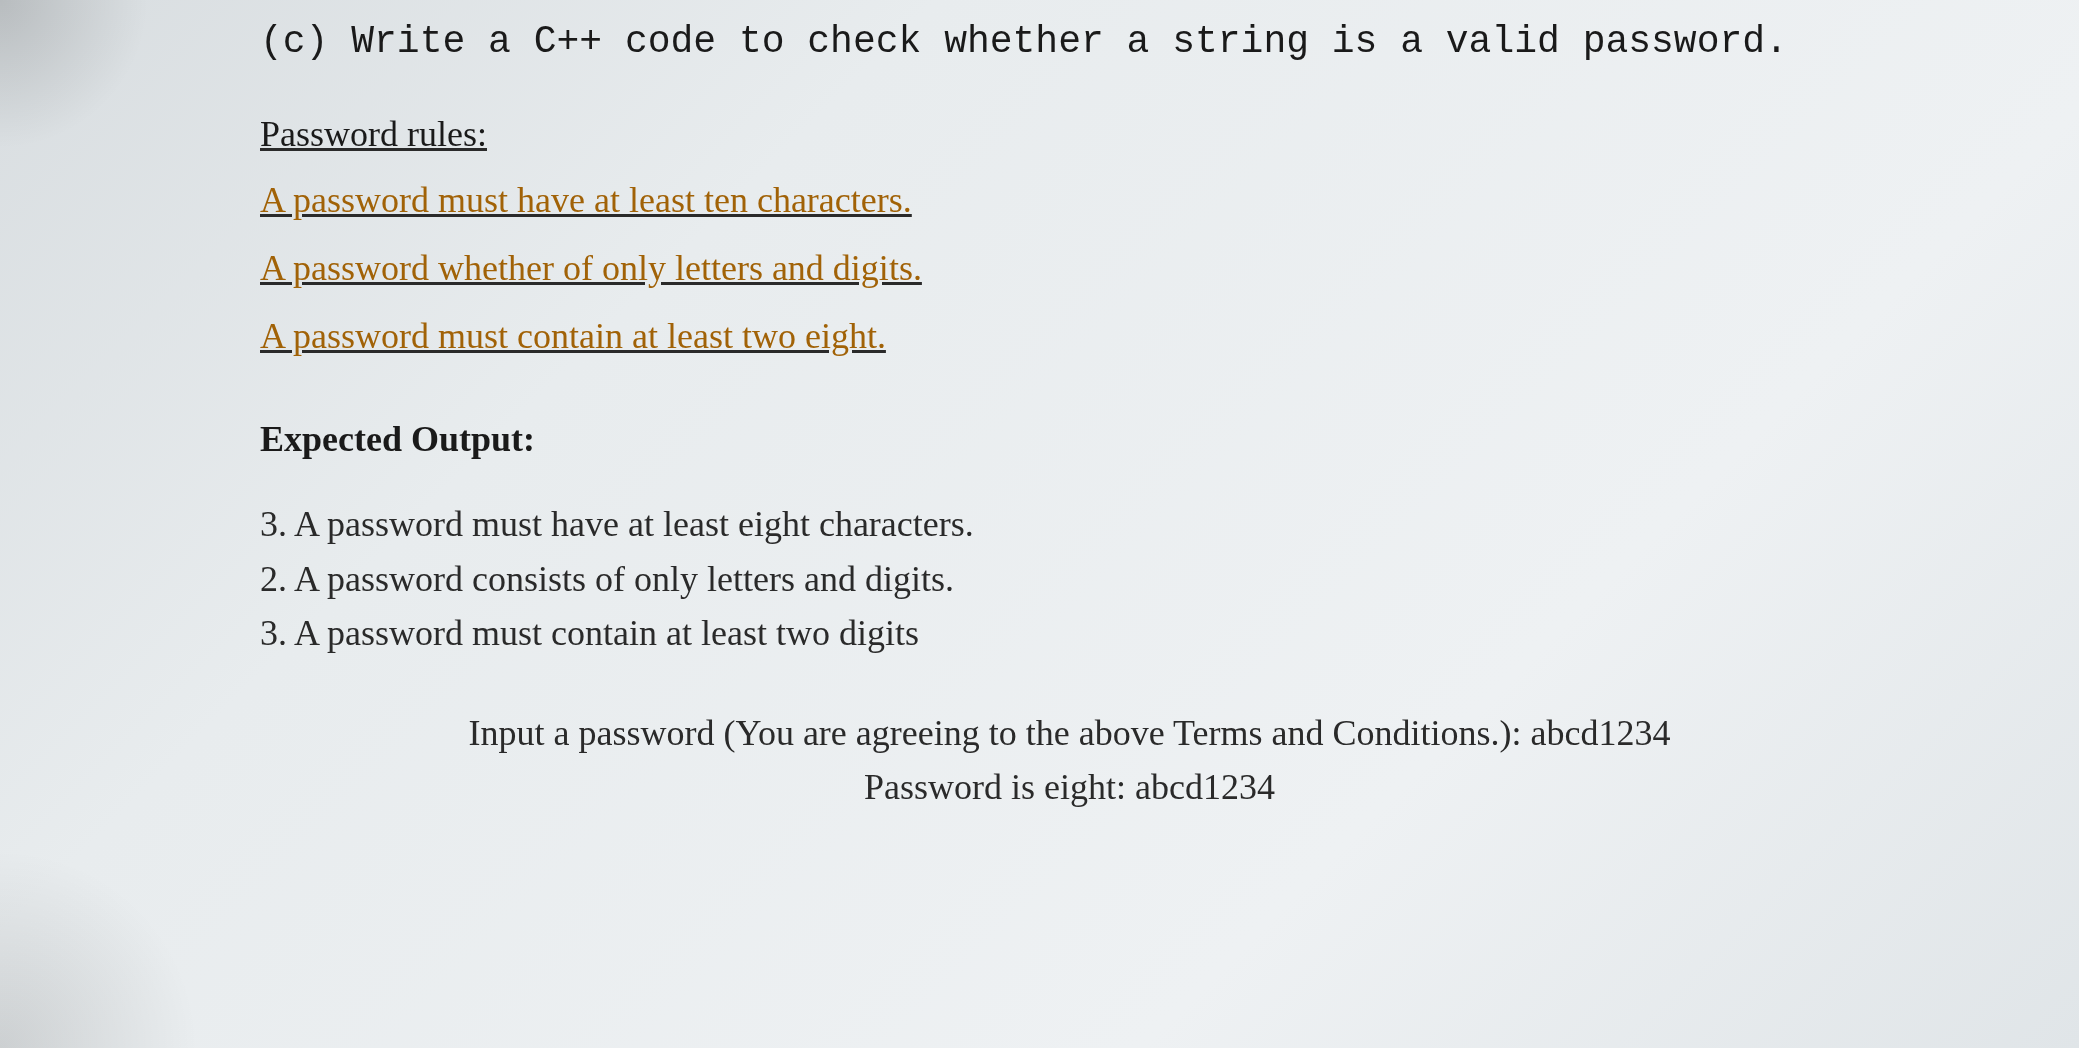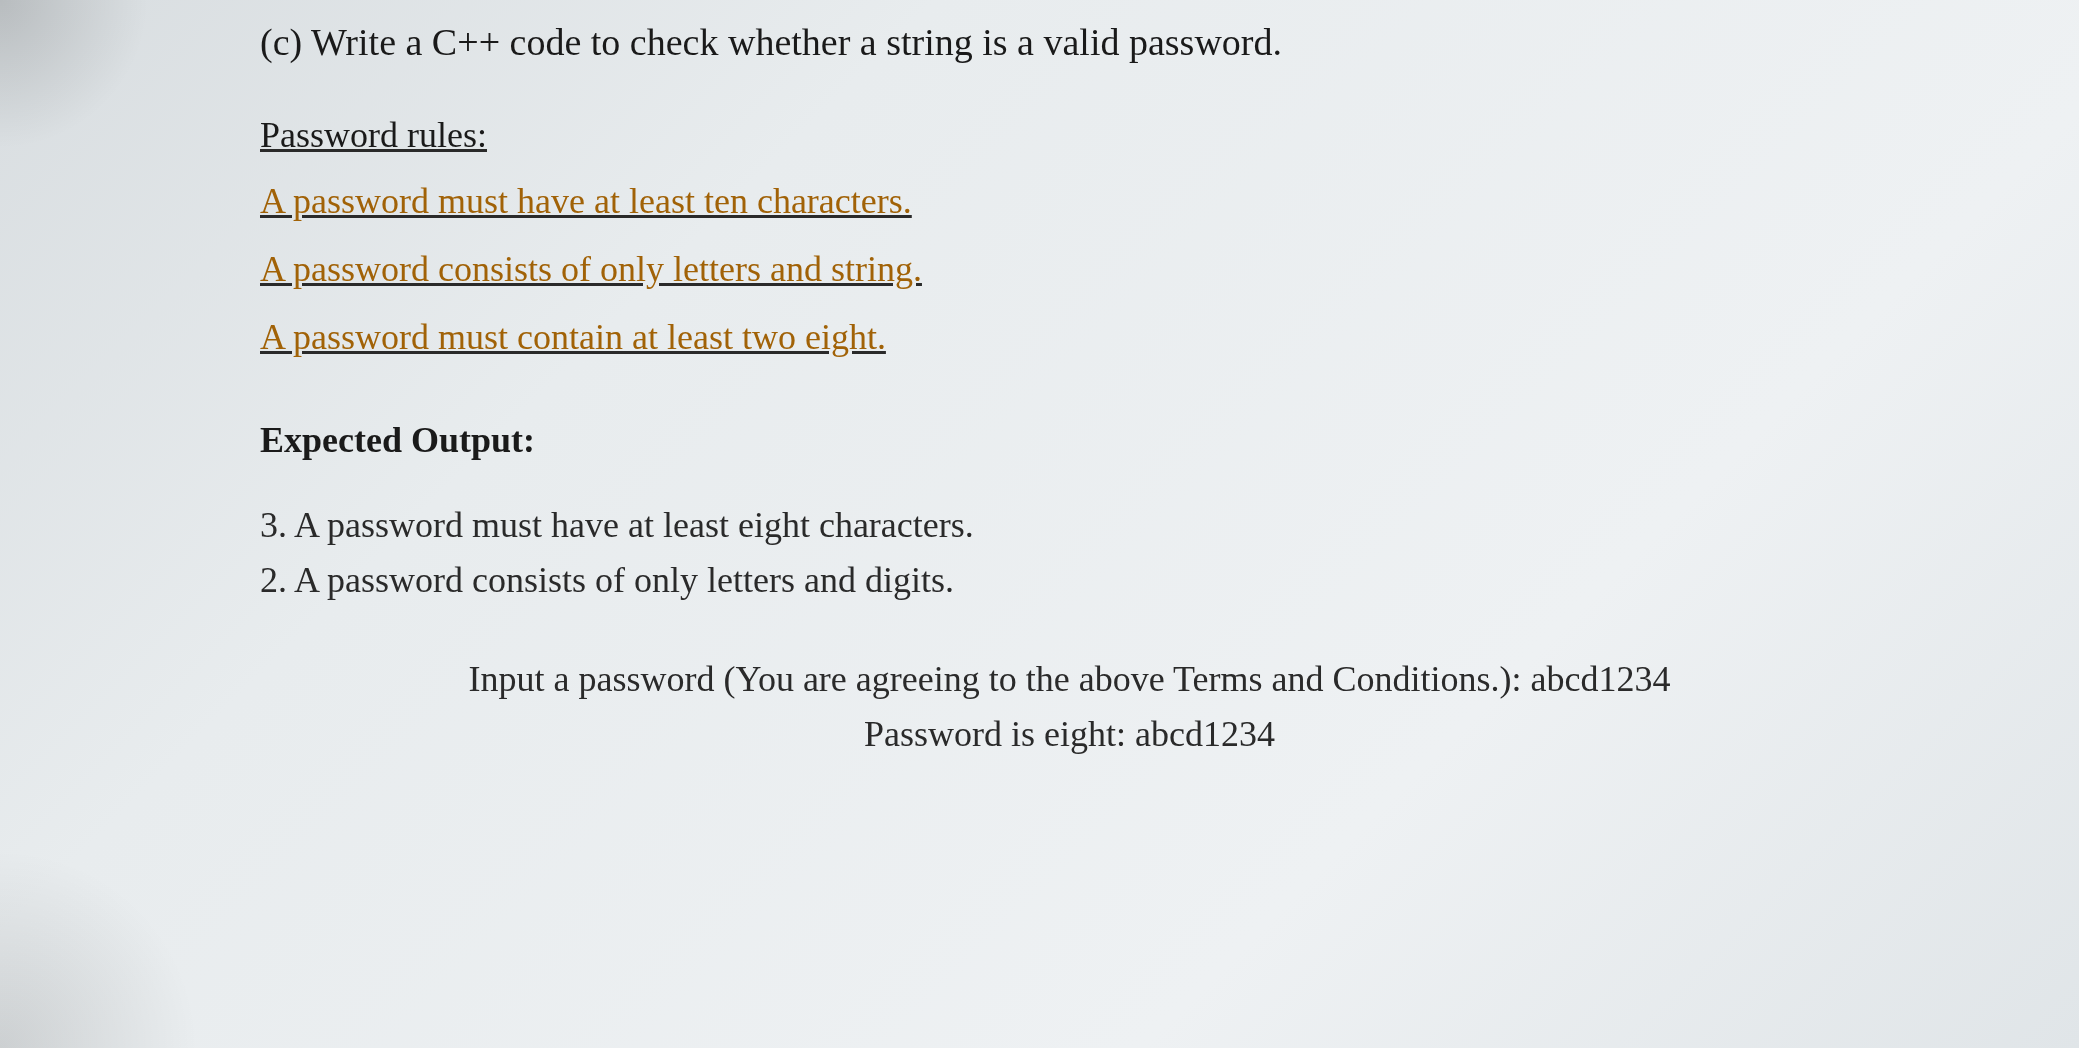--- a/index.html
+++ b/index.html
@@ -34,20 +34,21 @@
       left: 0;
       width: 200px;
       height: 200px;
       background: radial-gradient(circle at bottom left, rgba(0,0,0,0.12), transparent 70%);
       pointer-events: none;
     }
     .question-line {
       font-size: 38px;
       margin-bottom: 50px;
       color: #1a1a1a;
+      font-family: Liberation Mono, monospace;
     }
     .section-header {
       font-size: 36px;
       margin-bottom: 18px;
       color: #1a1a1a;
     }
     .rule-line {
       font-size: 36px;
       margin-bottom: 14px;
       color: #a16207;
@@ -84,27 +85,28 @@
 <body>
 
 <div class="question-line">
   <span>(c)</span>
   <span>Write a C++ code to check whether a string is a valid password.</span>
 </div>
 
 <div class="rules-block">
   <div class="section-header">Password rules:</div>
   <div class="rule-line">A password must have at least ten characters.</div>
-  <div class="rule-line">A password consists of only letters and string.</div>
+  <div class="rule-line">A password whether of only letters and digits.</div>
   <div class="rule-line">A password must contain at least two eight.</div>
 </div>
 
 <div class="expected-header">Expected Output:</div>
 
 <div class="output-block">
   <div class="output-line">3. A password must have at least eight characters.</div>
   <div class="output-line">2. A password consists of only letters and digits.</div>
+  <div class="output-line">3. A password must contain at least two digits</div>
 </div>
 
 <div>
   <div class="input-line">Input a password (You are agreeing to the above Terms and Conditions.): abcd1234</div>
   <div class="input-line">Password is eight: abcd1234</div>
 </div>
 
 </body></html>

